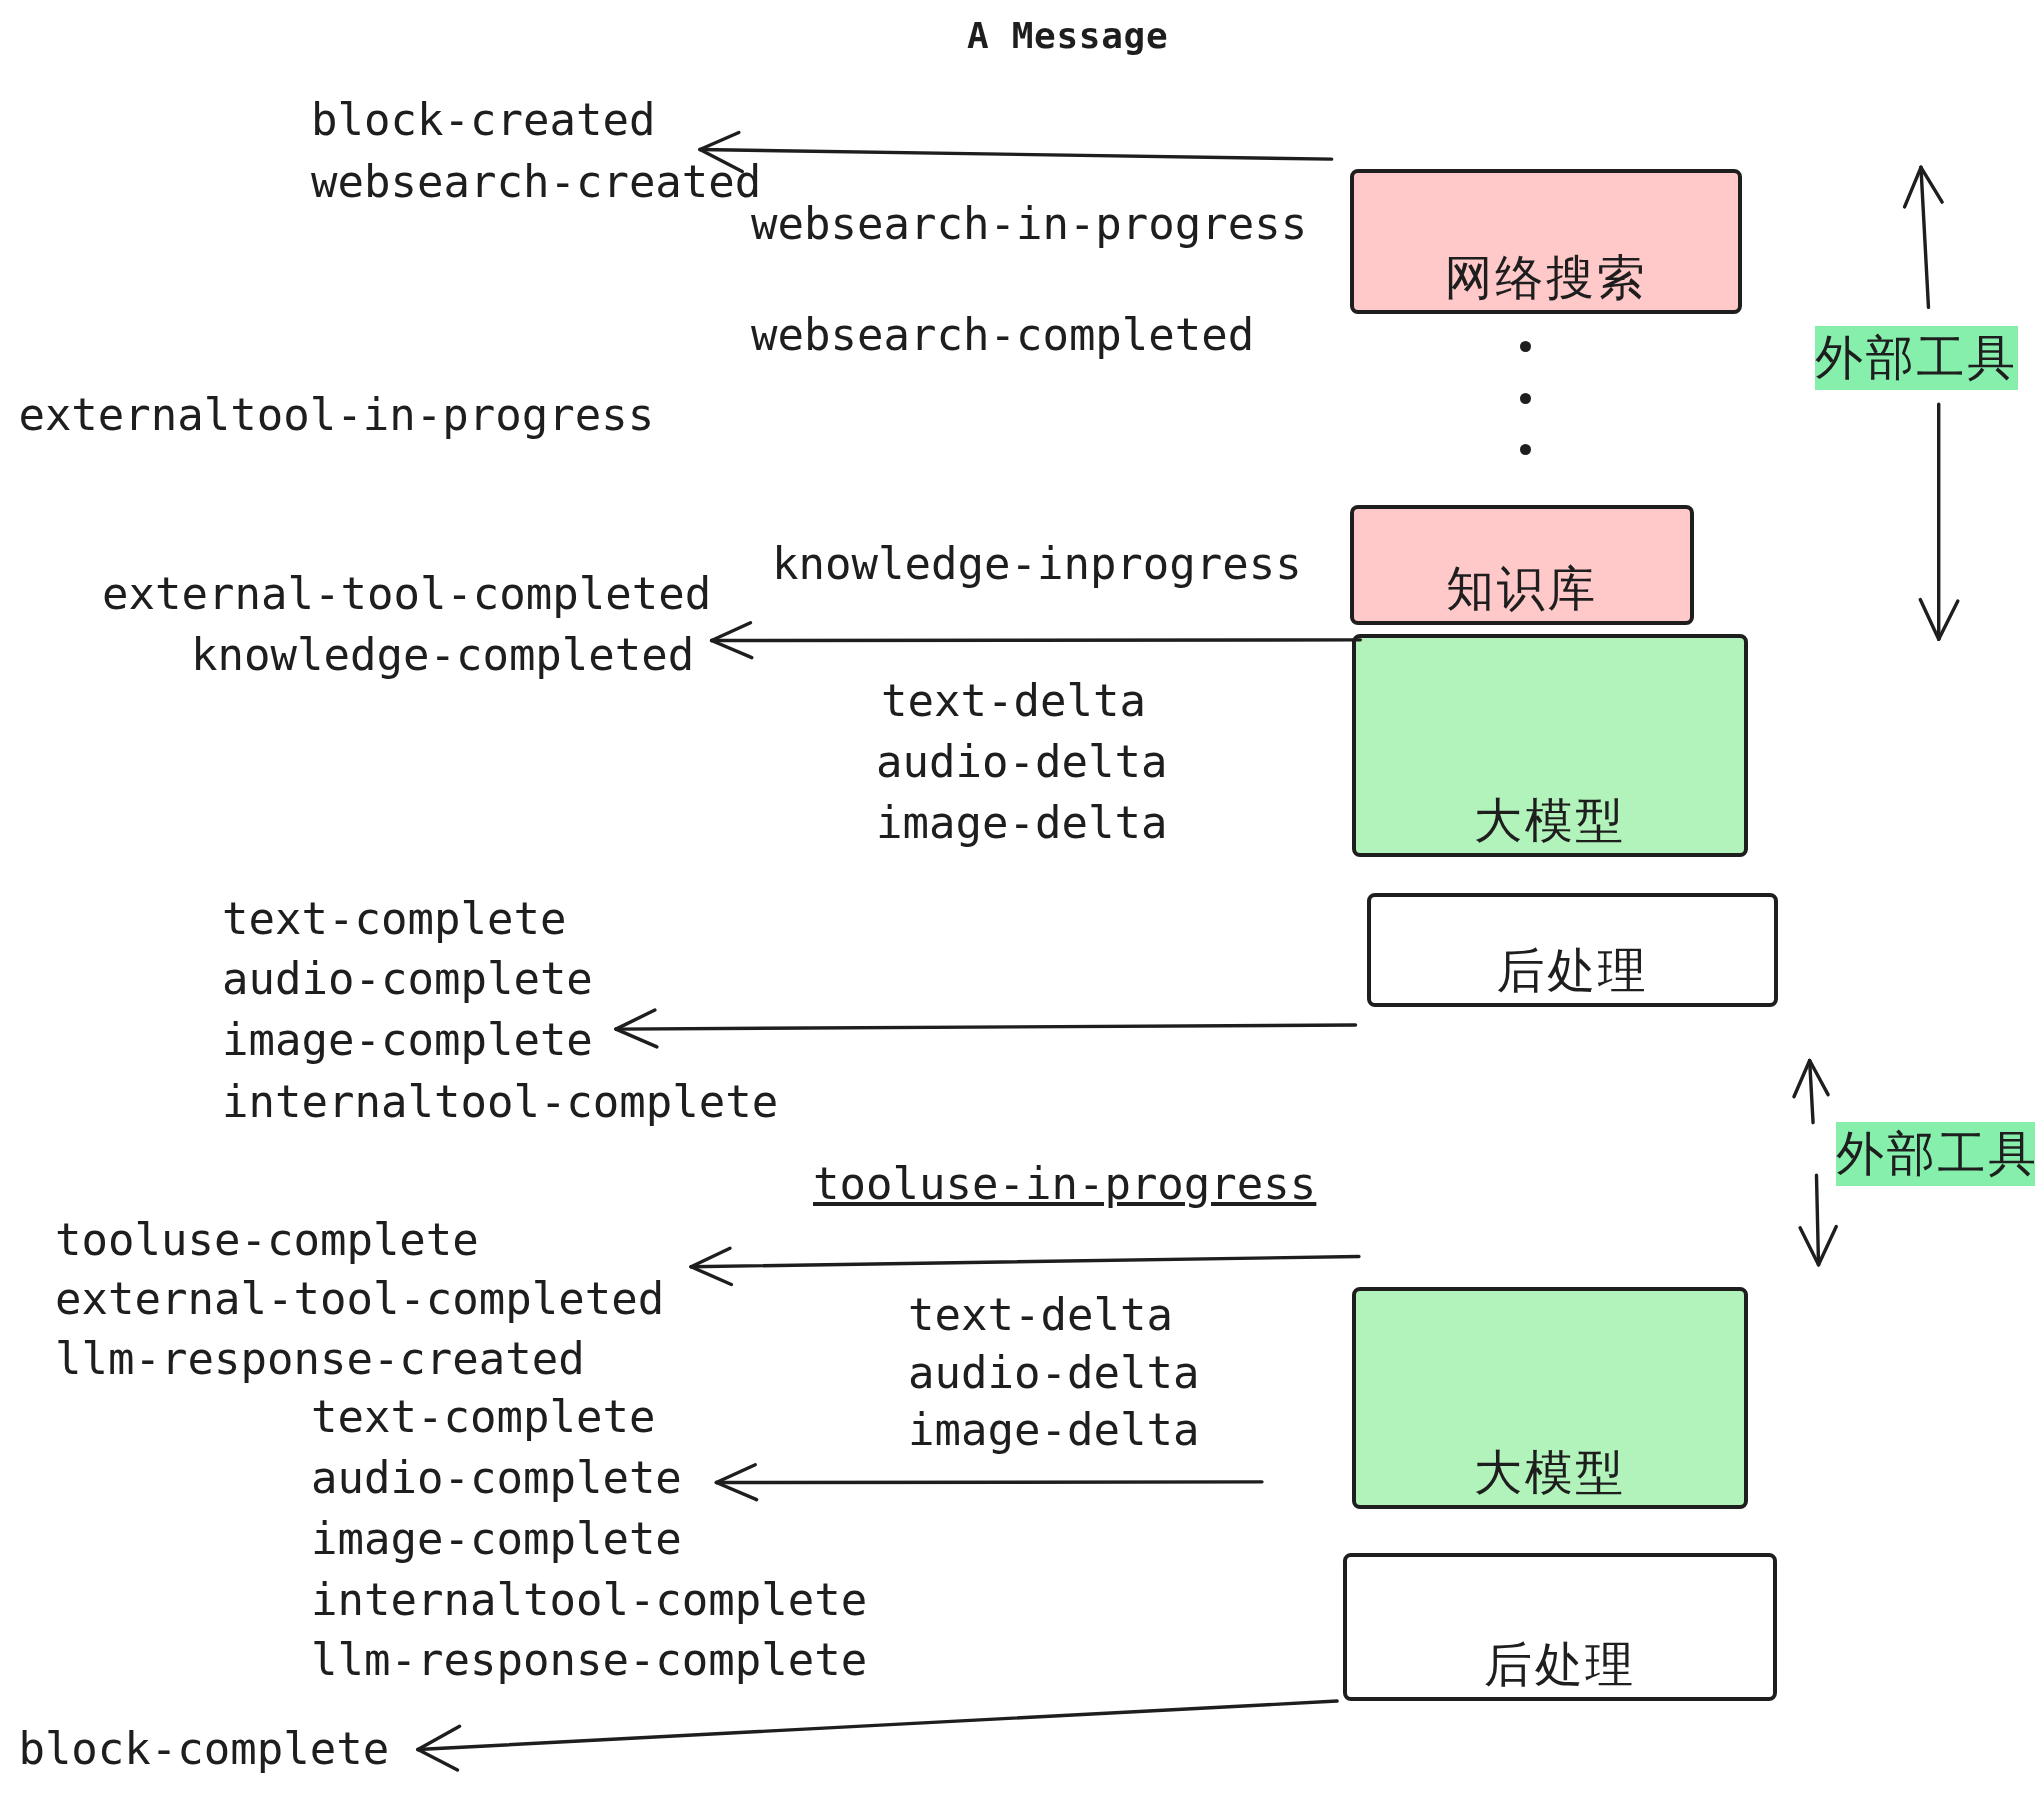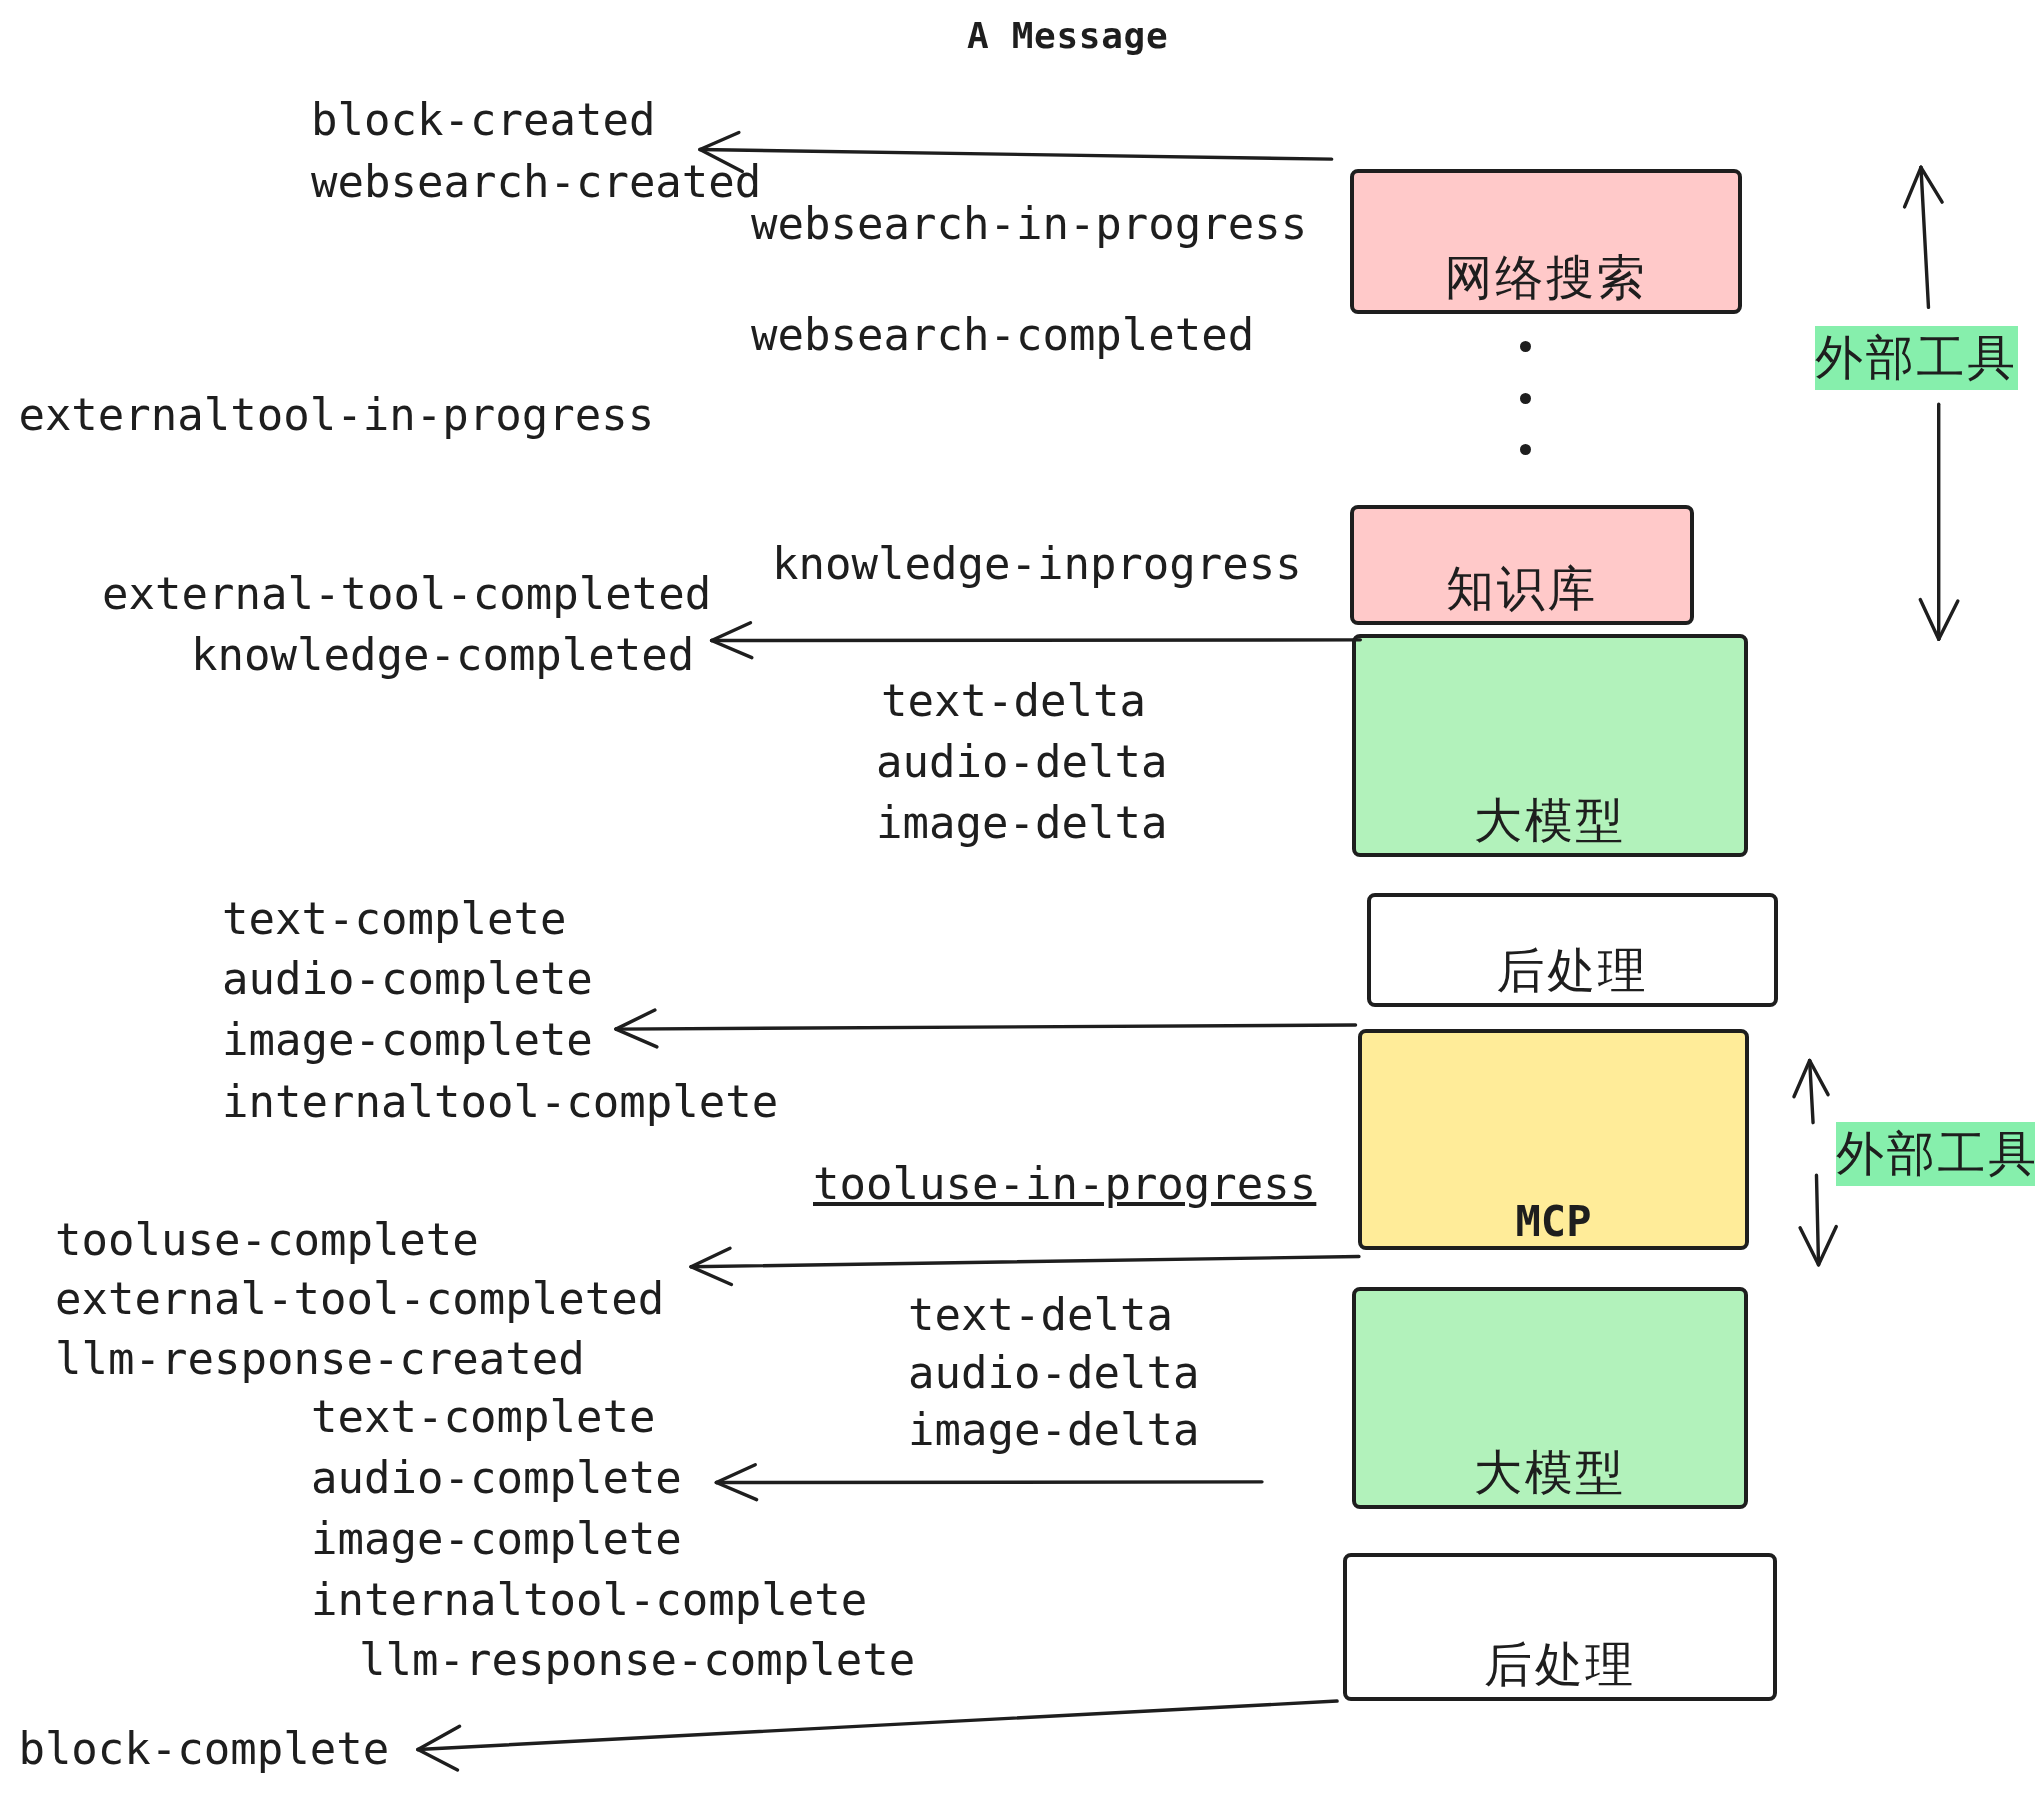--- a/index.html
+++ b/index.html
@@ -92,21 +92,21 @@
   <div class="ev" style="left:222px;top:1014px;">image-complete</div>
   <div class="ev" style="left:222px;top:1076px;">internaltool-complete</div>
   <div class="ev" style="left:813px;top:1158px;text-decoration:underline;">tooluse-in-progress</div>
   <div class="ev" style="left:55px;top:1214px;">tooluse-complete</div>
   <div class="ev" style="left:55px;top:1273px;">external-tool-completed</div>
   <div class="ev" style="left:55px;top:1333px;">llm-response-created</div>
   <div class="ev" style="left:311px;top:1391px;">text-complete</div>
   <div class="ev" style="left:311px;top:1452px;">audio-complete</div>
   <div class="ev" style="left:311px;top:1513px;">image-complete</div>
   <div class="ev" style="left:311px;top:1574px;">internaltool-complete</div>
-  <div class="ev" style="left:311px;top:1634px;margin-left:48px;">llm-response-complete</div>
+  <div class="ev" style="left:311px;top:1634px;">llm-response-complete</div>
   <div class="ev" style="left:18.4px;top:1723px;">block-complete</div>
   <div class="ev" style="left:908px;top:1289px;">text-delta</div>
   <div class="ev" style="left:908px;top:1347px;">audio-delta</div>
   <div class="ev" style="left:908px;top:1404px;">image-delta</div>
 
   <div class="node" style="left: 1350px; top: 169px; width: 392px; height: 145px; background-color: rgb(255, 201, 201);">
     <span class="cn">网络搜索</span>
   </div>
 
   <div class="dot" style="left:1520px;top:341px;"></div>
@@ -118,23 +118,20 @@
   </div>
 
   <div class="node" style="left: 1352px; top: 634px; width: 396px; height: 223px; background-color: rgb(178, 242, 187);">
     <span class="cn">大模型</span>
   </div>
 
   <div class="node" style="left: 1367px; top: 893px; width: 411px; height: 114px; background-color: rgb(255, 255, 255);">
     <span class="cn">后处理</span>
   </div>
 
-  <div class="node" style="left: 1358px; top: 1029px; width: 391px; height: 221px; background-color: rgb(255, 236, 153);">
-    <span class="mono">MCP</span>
-  </div>
 
   <div class="node" style="left: 1352px; top: 1287px; width: 396px; height: 222px; background-color: rgb(178, 242, 187);">
     <span class="cn">大模型</span>
   </div>
 
   <div class="node" style="left: 1343px; top: 1553px; width: 434px; height: 148px; background-color: rgb(255, 255, 255);">
     <span class="cn">后处理</span>
   </div>
 
   <div class="side-label" style="left:1815px;top:326px;">外部工具</div>

